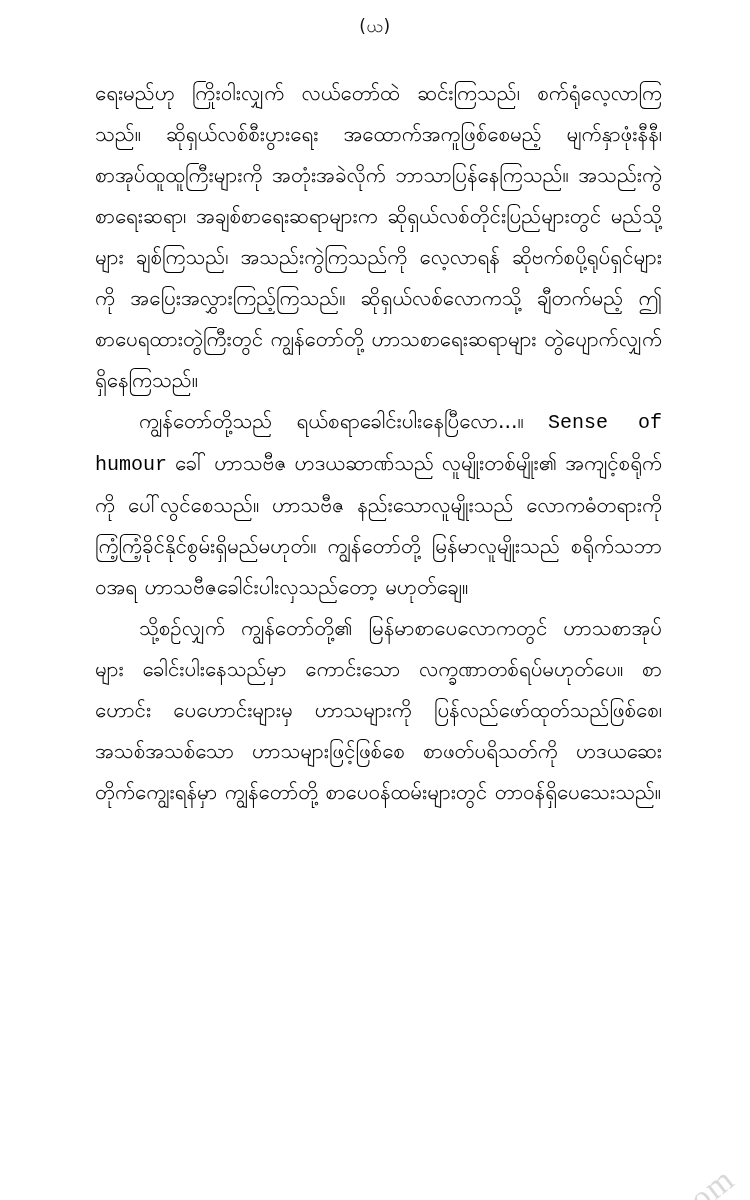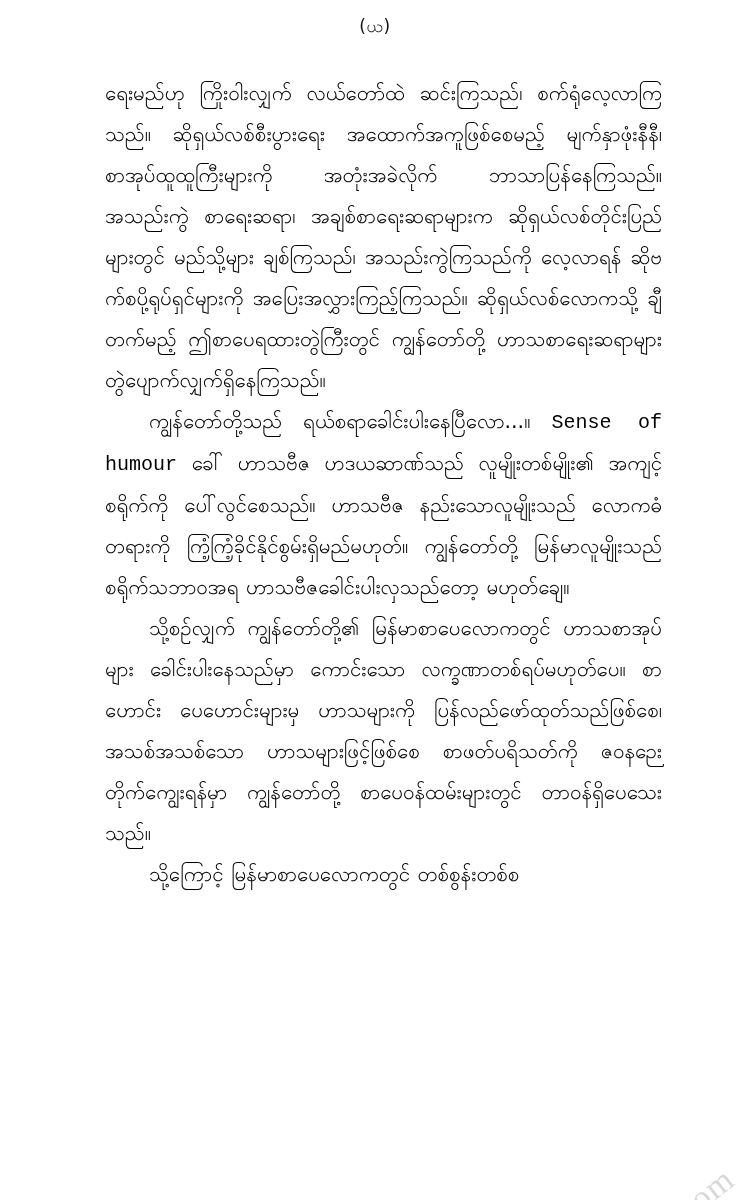--- a/index.html
+++ b/index.html
@@ -28,21 +28,21 @@
     line-height: 1;
     padding-top: 18px;
     letter-spacing: 0.5px;
     color: #111;
   }
   .body-text {
     margin: 0;
     padding: 38px 88px 0 88px;
   }
   .para {
-    margin: 0 0 0 17px;
+    margin: 0 0 0 7px;
     font-size: 20.5px;
     line-height: 41px;
     text-align: justify;
     text-justify: inter-word;
     word-spacing: 1px;
     color: #000;
   }
   .para.indent {
     text-indent: 44px;
   }
@@ -70,21 +70,20 @@
 <div class="page">
 
   <div class="page-number">(ယ)</div>
 
   <div class="body-text">
 
     <p class="para">ရေးမည်ဟု ကြိုးဝါးလျှက် လယ်တော်ထဲ ဆင်းကြသည်၊ စက်ရုံလေ့လာကြသည်။ ဆိုရှယ်လစ်စီးပွားရေး အထောက်အကူဖြစ်စေမည့် မျက်နှာဖုံးနီနီ၊ စာအုပ်ထူထူကြီးများကို အတုံးအခဲလိုက် ဘာသာပြန်နေကြသည်။ အသည်းကွဲ စာရေးဆရာ၊ အချစ်စာရေးဆရာများက ဆိုရှယ်လစ်တိုင်းပြည်များတွင် မည်သို့များ ချစ်ကြသည်၊ အသည်းကွဲကြသည်ကို လေ့လာရန် ဆိုဗက်စပို့ရုပ်ရှင်များကို အပြေးအလွှားကြည့်ကြသည်။ ဆိုရှယ်လစ်လောကသို့ ချီတက်မည့် ဤစာပေရထားတွဲကြီးတွင် ကျွန်တော်တို့ ဟာသစာရေးဆရာများ တွဲပျောက်လျှက်ရှိနေကြသည်။</p>
 
     <p class="para indent"><span>ကျွန်တော်တို့သည် ရယ်စရာခေါင်းပါးနေပြီလော...။ </span><span class="latin">Sense of humour</span><span> ခေါ် ဟာသဗီဇ ဟဒယဆာဏ်သည် လူမျိုးတစ်မျိုး၏ အကျင့်စရိုက်ကို ပေါ်လွင်စေသည်။ ဟာသဗီဇ နည်းသောလူမျိုးသည် လောကဓံတရားကို ကြံ့ကြံ့ခိုင်နိုင်စွမ်းရှိမည်မဟုတ်။ ကျွန်တော်တို့ မြန်မာလူမျိုးသည် စရိုက်သဘာဝအရ ဟာသဗီဇခေါင်းပါးလှသည်တော့ မဟုတ်ချေ။</span></p>
 
-    <p class="para indent">သို့စဉ်လျှက် ကျွန်တော်တို့၏ မြန်မာစာပေလောကတွင် ဟာသစာအုပ်များ ခေါင်းပါးနေသည်မှာ ကောင်းသော လက္ခဏာတစ်ရပ်မဟုတ်ပေ။ စာဟောင်း ပေဟောင်းများမှ ဟာသများကို ပြန်လည်ဖော်ထုတ်သည်ဖြစ်စေ၊ အသစ်အသစ်သော ဟာသများဖြင့်ဖြစ်စေ စာဖတ်ပရိသတ်ကို ဇဝနဉေး တိုက်ကျွေးရန်မှာ ကျွန်တော်တို့ စာပေဝန်ထမ်းများတွင် တာဝန်ရှိပေသေးသည်။</p>
+    <p class="para indent">သို့စဉ်လျှက် ကျွန်တော်တို့၏ မြန်မာစာပေလောကတွင် ဟာသစာအုပ်များ ခေါင်းပါးနေသည်မှာ ကောင်းသော လက္ခဏာတစ်ရပ်မဟုတ်ပေ။ စာဟောင်း ပေဟောင်းများမှ ဟာသများကို ပြန်လည်ဖော်ထုတ်သည်ဖြစ်စေ၊ အသစ်အသစ်သော ဟာသများဖြင့်ဖြစ်စေ စာဖတ်ပရိသတ်ကို ဟဒယဆေး တိုက်ကျွေးရန်မှာ ကျွန်တော်တို့ စာပေဝန်ထမ်းများတွင် တာဝန်ရှိပေသေးသည်။</p>
 
-    <p class="para indent">သို့ကြောင့် မြန်မာစာပေလောကတွင် တစ်စွန်းတစ်စ</p>
 
   </div>
 
   <div class="watermark">myoe.com</div>
 
 </div>
 
 </body></html>

